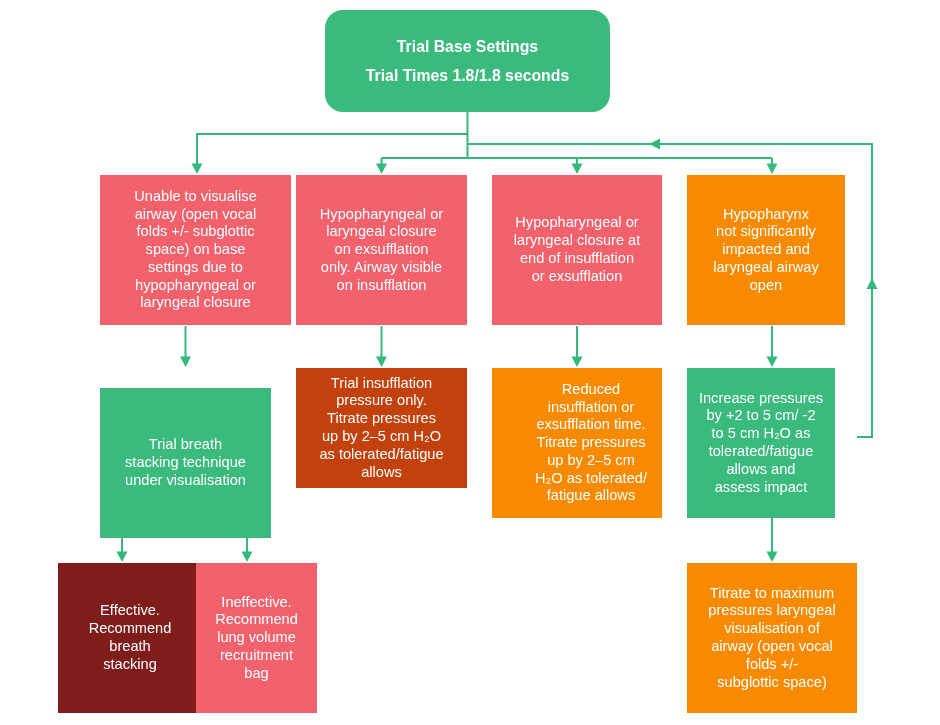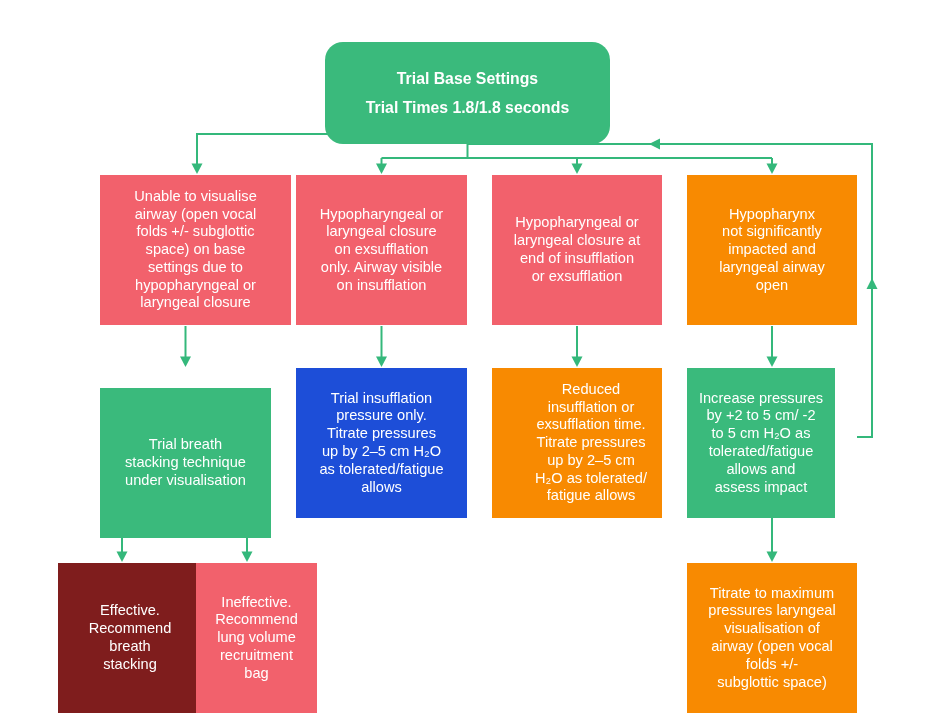--- a/index.html
+++ b/index.html
@@ -11,21 +11,20 @@
     display:flex;align-items:center;justify-content:center;
     text-align:center;color:#ffffff;
     white-space:pre-line;
     font-size:14.6px;line-height:1.22;font-weight:400;
     box-sizing:border-box;padding:6px 8px;
   }
   .node.title{
     flex-direction:column;gap:12px;
     font-weight:700;font-size:15.8px;line-height:1.1;
     border-radius:18px;
-    margin-top:32px;
   }
 </style>
 </head>
 <body>
 
 <div class="stage">
 
   <svg class="connectors" viewBox="0 0 940 725" xmlns="http://www.w3.org/2000/svg">
     <g fill="none" stroke="var(--line, #34B87B)" stroke-width="2">
       <path d="M467.5 112 V159"></path>
@@ -77,31 +76,31 @@
 laryngeal closure
 on exsufflation
 only. Airway visible
 on insufflation</div>
 
   <div class="node" style="left: 492px; top: 175px; width: 170px; height: 150px; background: rgb(242, 97, 108);">Hypopharyngeal or
 laryngeal closure at
 end of insufflation
 or exsufflation</div>
 
-  <div class="node" style="left: 687px; top: 175px; width: 170px; height: 150px; background: rgb(248, 138, 1); text-align: center;">Hypopharynx
+  <div class="node" style="left: 687px; top: 175px; width: 158px; height: 150px; background: rgb(248, 138, 1); text-align: center;">Hypopharynx
 not significantly
 impacted and
 laryngeal airway
 open</div>
 
   <div class="node" style="left: 100px; top: 388px; width: 171px; height: 150px; background: rgb(58, 186, 124);">Trial breath
 stacking technique
 under visualisation</div>
 
-  <div class="node" style="left: 296px; top: 368px; width: 171px; height: 150px; background: #1d4ed8;">Trial insufflation
+  <div class="node" style="left: 296px; top: 368px; width: 171px; height: 120px; background: #c2410c;">Trial insufflation
 pressure only.
 Titrate pressures
 up by 2–5 cm H₂O
 as tolerated/fatigue
 allows</div>
 
   <div class="node" style="left: 492px; top: 368px; width: 170px; height: 150px; background: rgb(248, 138, 1); padding-left: 36px;">Reduced
 insufflation or
 exsufflation time.
 Titrate pressures

